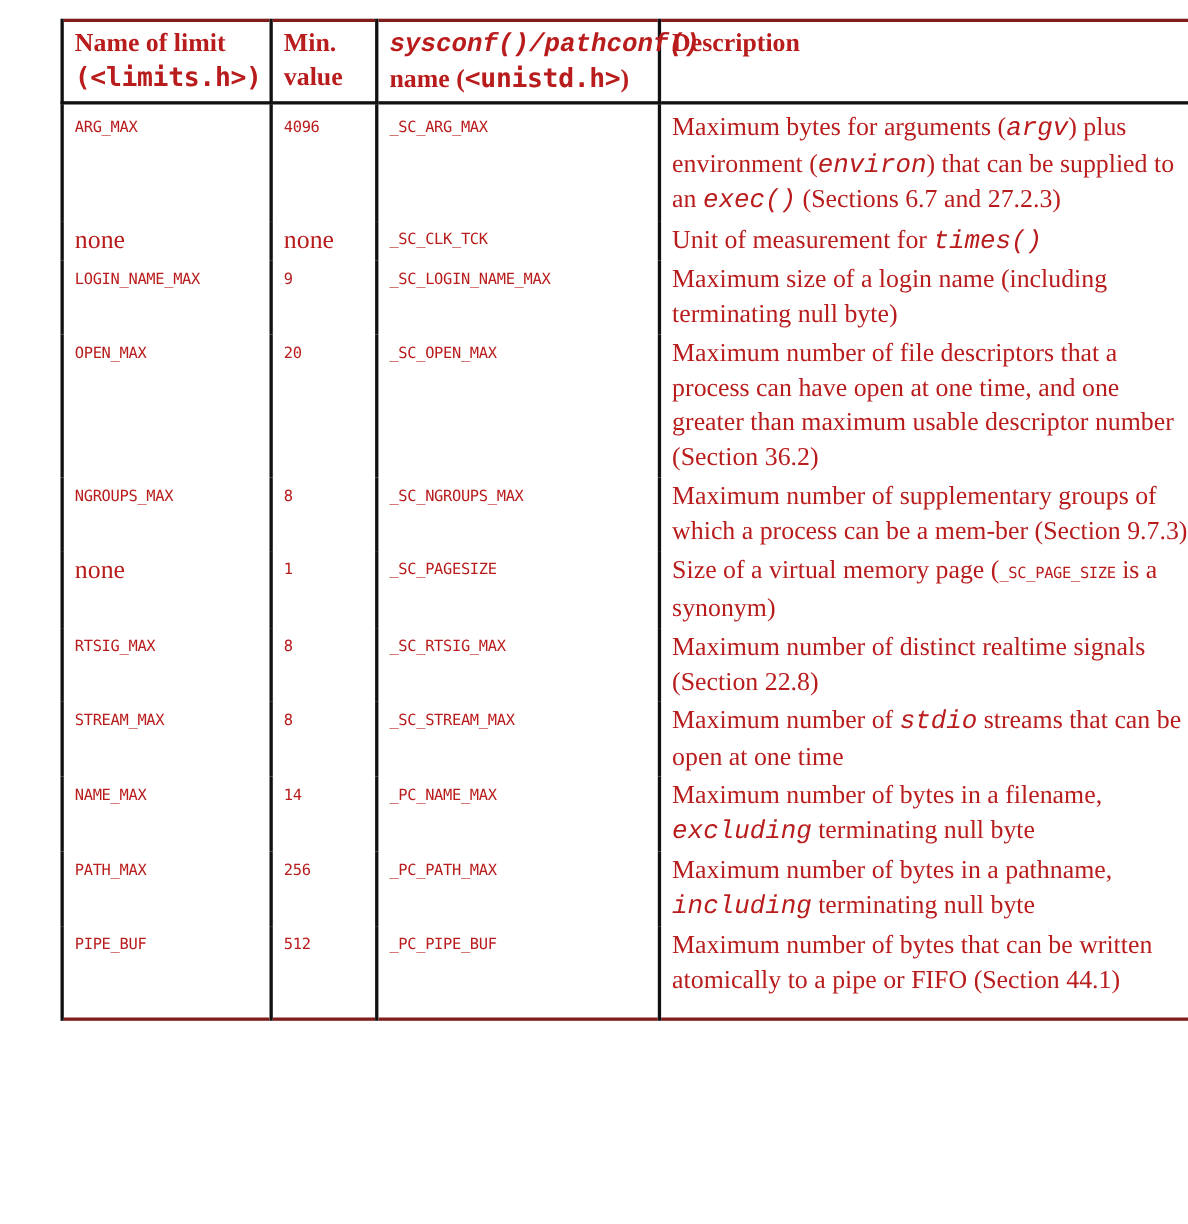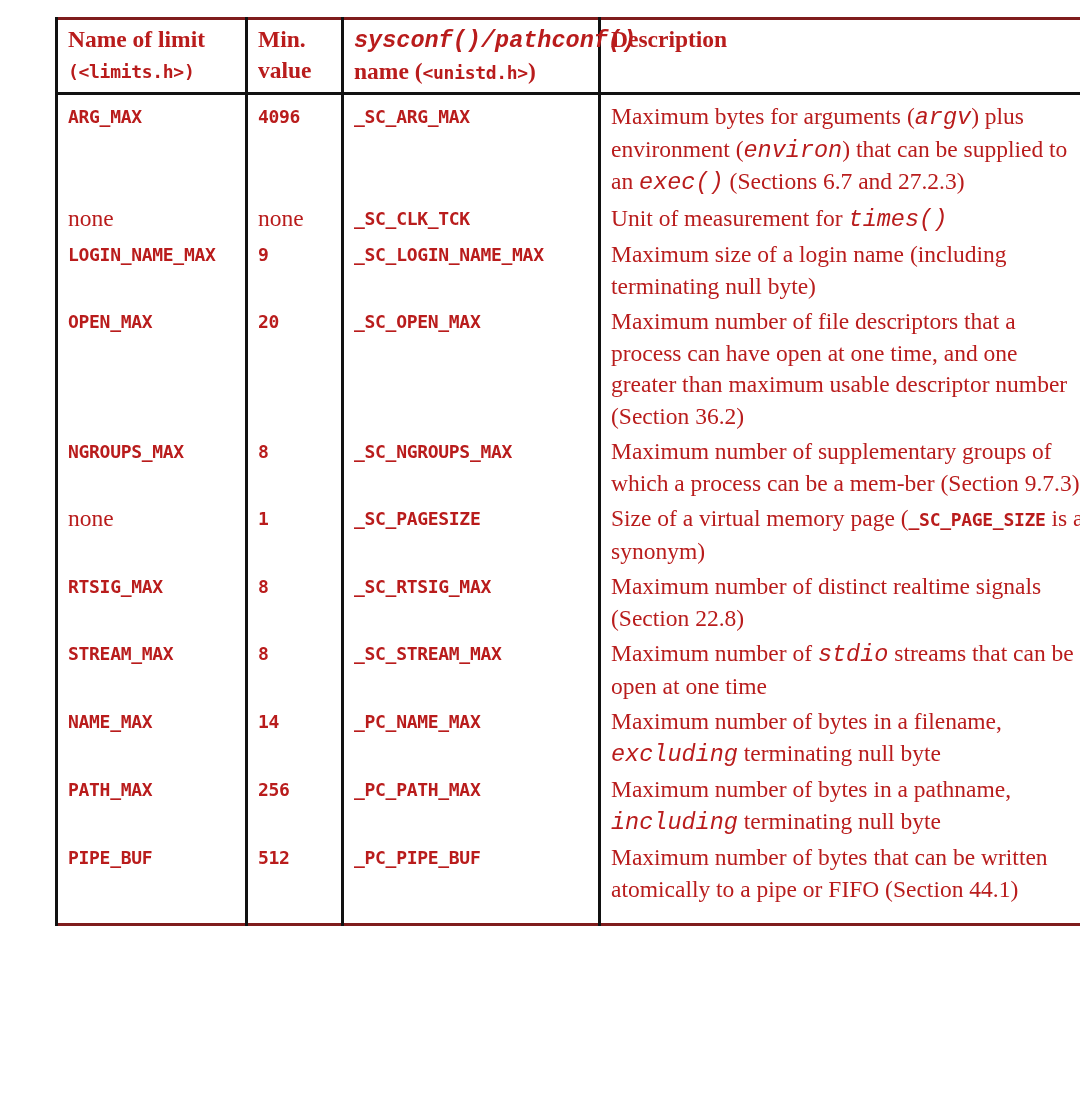--- a/index.html
+++ b/index.html
@@ -32,29 +32,28 @@
       font-weight: bold;
       padding-top: 4px;
       padding-bottom: 4px;
       line-height: 31px;
     }
     .tbl tbody td { padding-top: 2px; padding-bottom: 2px; }
     .tbl tbody tr:first-child td { padding-top: 6px; }
     .tbl tbody tr:last-child td { padding-bottom: 18px; }
     .mono {
       font-family: "DejaVu Sans Mono", "Liberation Mono", monospace;
-      font-size: 18px;
+      font-size: 14px;
       letter-spacing: -0.3px;
-      font-weight: bold;
     }
     .tbl td.mono { line-height: 31.5px; }
     .it { font-style: italic; font-family: Liberation Mono, monospace; }
     .hdr-mono {
       font-family: "DejaVu Sans Mono", "Liberation Mono", monospace;
-      font-size: 18px;
+      font-size: 24px;
       font-weight: bold;
       letter-spacing: -0.3px;
     }
     .desc { padding-right: 8px; }
   </style>
 </head>
 <body>
 
 <table class="tbl">
   <colgroup>

